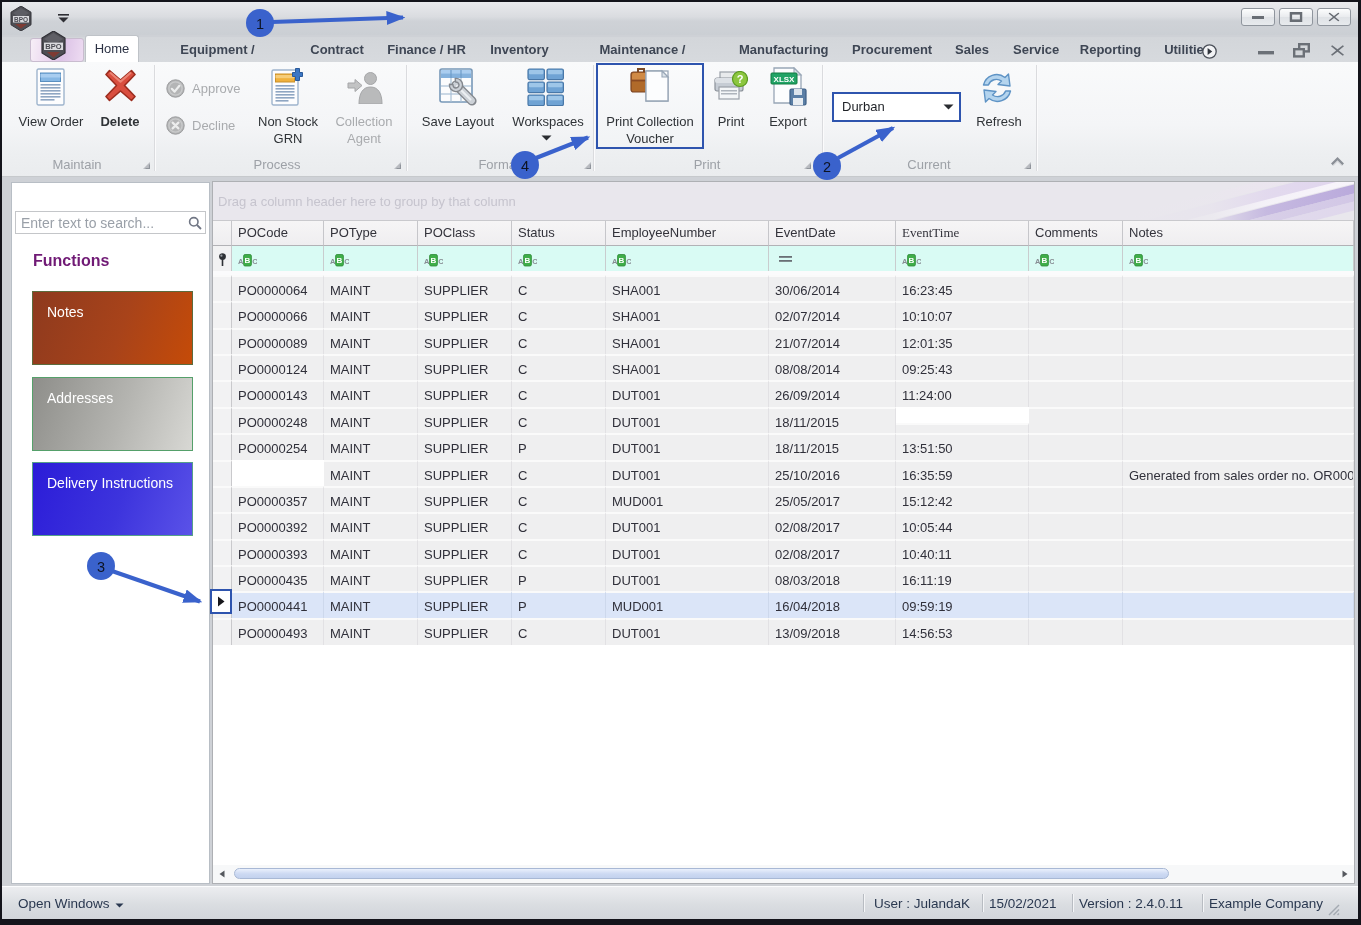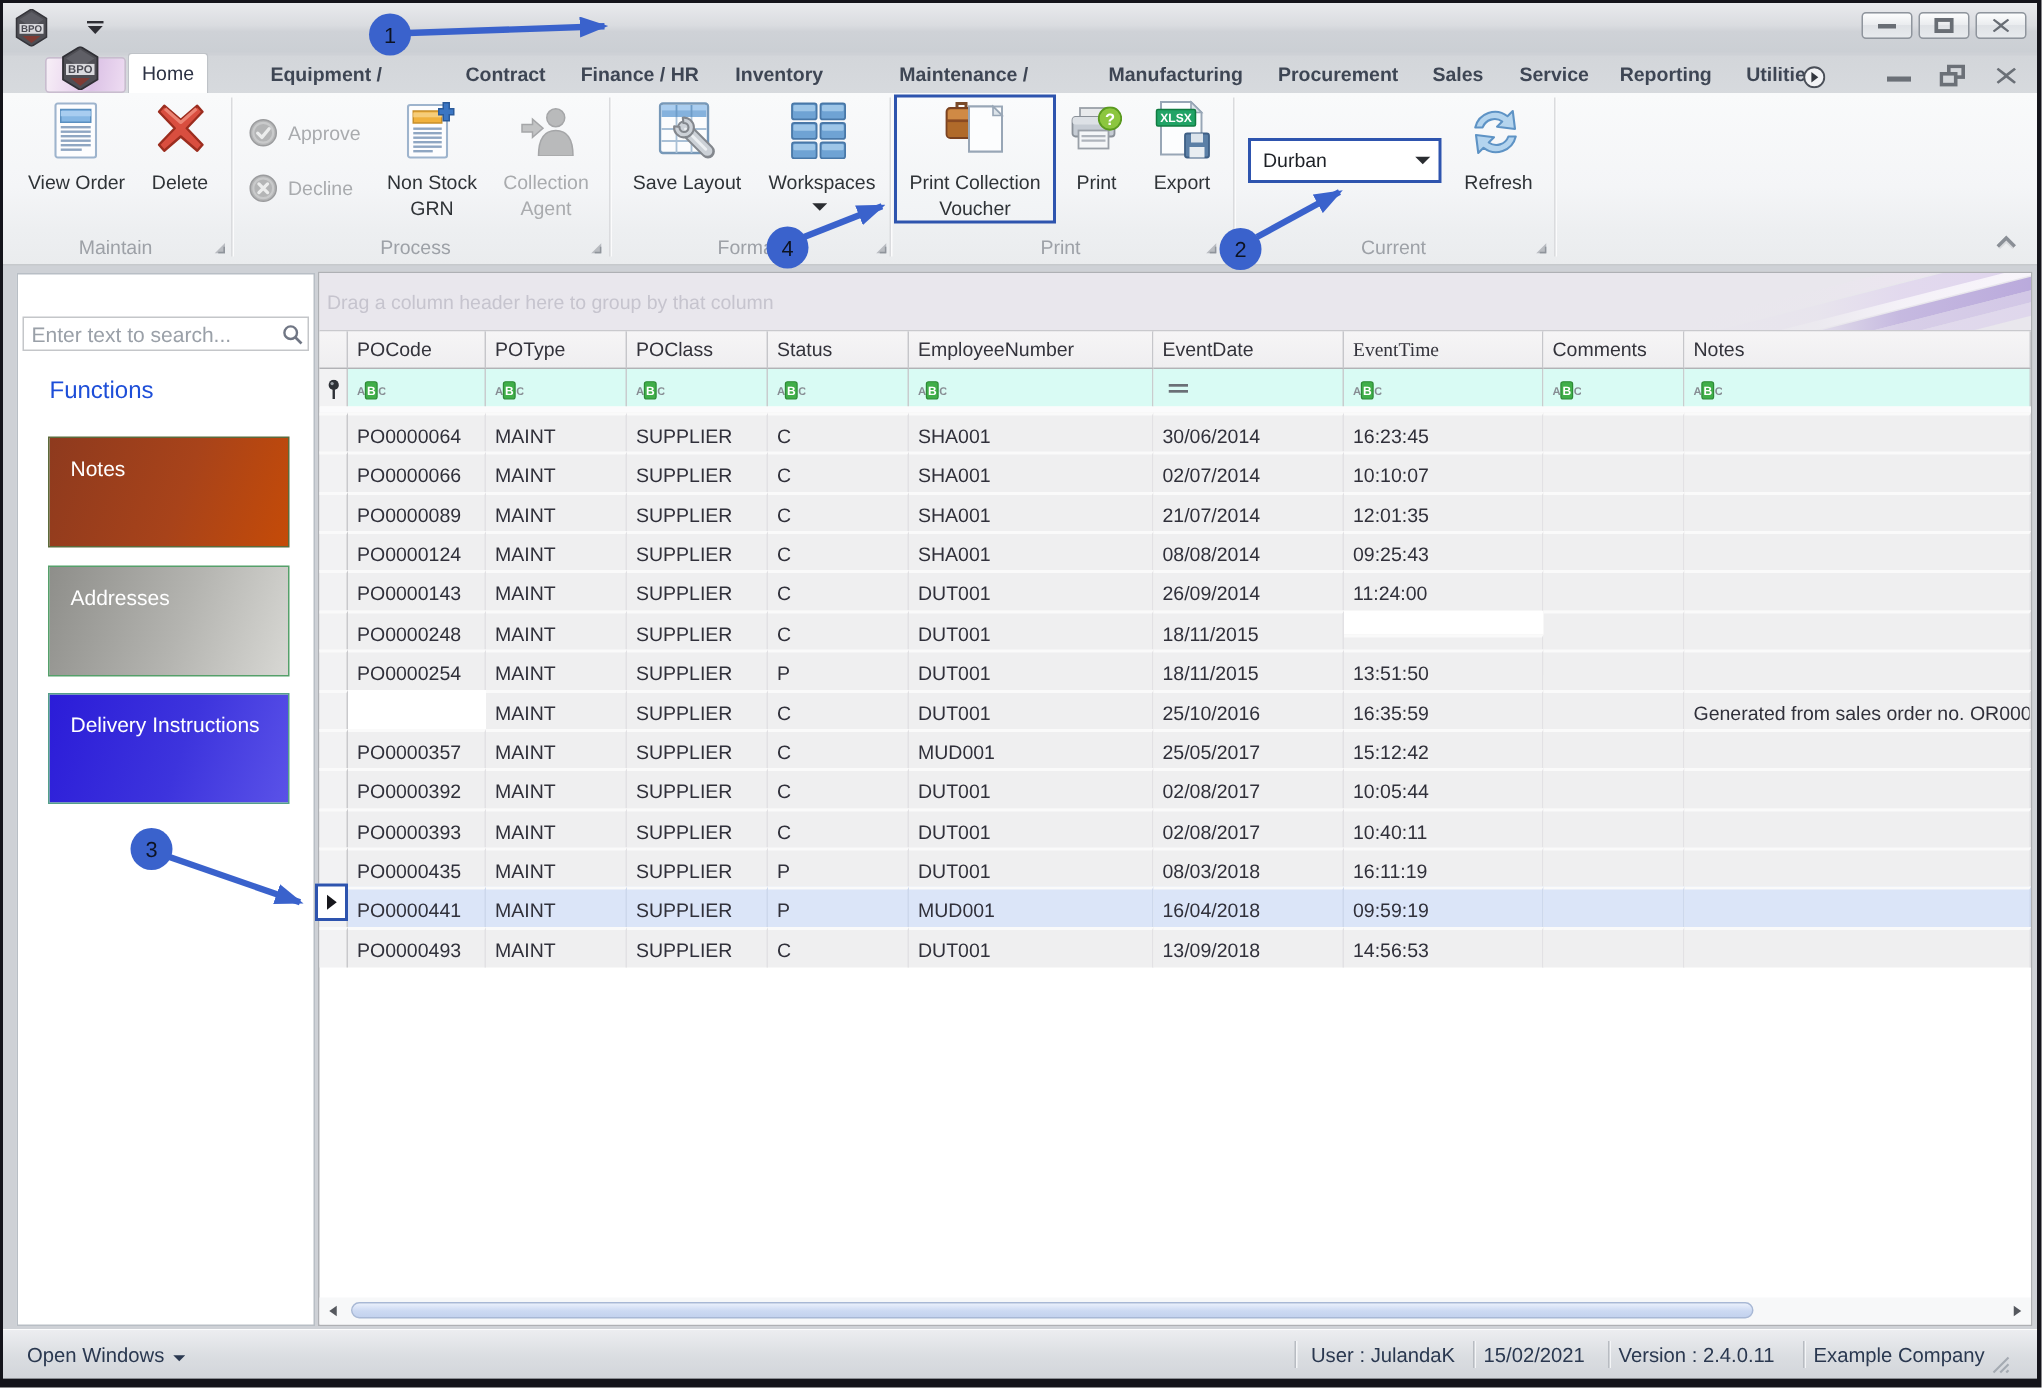--- a/index.html
+++ b/index.html
@@ -157,21 +157,21 @@
           <rect x="4.5" y="25" width="20" height="1.6"></rect>
   <rect x="4.5" y="28" width="20" height="1.6"></rect>
           <rect x="4.5" y="31" width="14" height="1.6"></rect>
  </g>
       </svg>
 <div class="rlbl" style="left:5px;top:52px;width:88px;">View Order</div>
 <svg class="abs" style="left:103px;top:7px" width="31" height="33" viewBox="0 0 31 33">
  <path d="M4.5 1.5 L15.5 11 L26.5 1.5 L30 5.5 L19.5 16.5 L30 27.5 L26.5 31.5 L15.5 22 L4.5 31.5 L1 27.5 L11.5 16.5 L1 5.5 Z" fill="#d94e3f" stroke="#9c2d1f" stroke-width="1.6" stroke-linejoin="round"></path>
  <path d="M5 3.5 L15.5 12.6 L26 3.5" fill="none" stroke="#ec8373" stroke-width="2.2" stroke-linejoin="round"></path>
 </svg>
-<div class="rlbl" style="left:88px;top:52px;width:60px;">Delete</div>
+<div class="rlbl" style="left:88px;top:52px;width:60px;font-weight:bold;">Delete</div>
 <svg class="abs" style="left:164px;top:17px" width="19" height="19" viewBox="0 0 19 19">
  <circle cx="9.5" cy="9.5" r="8.7" fill="#b4b5b6" stroke="#9b9c9e" stroke-width="1"></circle>
  <circle cx="9.5" cy="9.5" r="6.6" fill="none" stroke="#c9cacb" stroke-width="1.4"></circle>
  <path d="M5.8 9.8 L8.6 12.6 L13.4 6.8" fill="none" stroke="#eceded" stroke-width="2.2" stroke-linecap="round" stroke-linejoin="round"></path>
 </svg>
 <div class="rlbl gray" style="left:190px;top:19px;width:70px;text-align:left;">Approve</div>
 <svg class="abs" style="left:164px;top:54px" width="19" height="19" viewBox="0 0 19 19">
  <circle cx="9.5" cy="9.5" r="8.7" fill="#b4b5b6" stroke="#9b9c9e" stroke-width="1"></circle>
  <circle cx="9.5" cy="9.5" r="6.6" fill="none" stroke="#c9cacb" stroke-width="1.4"></circle>
  <path d="M6.6 6.6 L12.4 12.4 M12.4 6.6 L6.6 12.4" fill="none" stroke="#eceded" stroke-width="2.2" stroke-linecap="round"></path>
@@ -287,21 +287,21 @@
 <div class="rlbl" style="left:967px;top:52px;width:60px;">Refresh</div>
 </div>
 <div id="lpanel">
  <div id="searchbox">
         <span>Enter text to search...</span>
   <svg class="abs" style="left:172px;top:4px" width="14" height="14" viewBox="0 0 14 14">
    <circle cx="5.8" cy="5.8" r="4.2" fill="none" stroke="#707684" stroke-width="1.6"></circle>
    <line x1="9" y1="9" x2="13" y2="13" stroke="#707684" stroke-width="1.8"></line>
   </svg>
  </div>
- <div class="abs" style="left:21px;top:69px;font-size:16px;font-weight:normal;color:#1d4ed8;">Functions</div>
+ <div class="abs" style="left:21px;top:69px;font-size:16px;font-weight:bold;color:#701a75;">Functions</div>
  <div class="fbox" style="top:108px;background:linear-gradient(110deg,#8e3a1e,#a8431a 55%,#c54b08);border:1.5px solid #5c6b3c;">
         <span>Notes</span>
       </div>
  <div class="fbox" style="top:279px;background:linear-gradient(110deg,#2b1cd8,#3d34dd 55%,#5a52e8);border:1.5px solid #55a08a;">
         <span>Delivery Instructions</span>
       </div>
  <div class="fbox" style="top:194px;background:linear-gradient(110deg,#8e8e8a,#b4b4b0 55%,#d8d8d4);border:1.5px solid #55a06a;">
         <span>Addresses</span>
       </div>
 </div>

